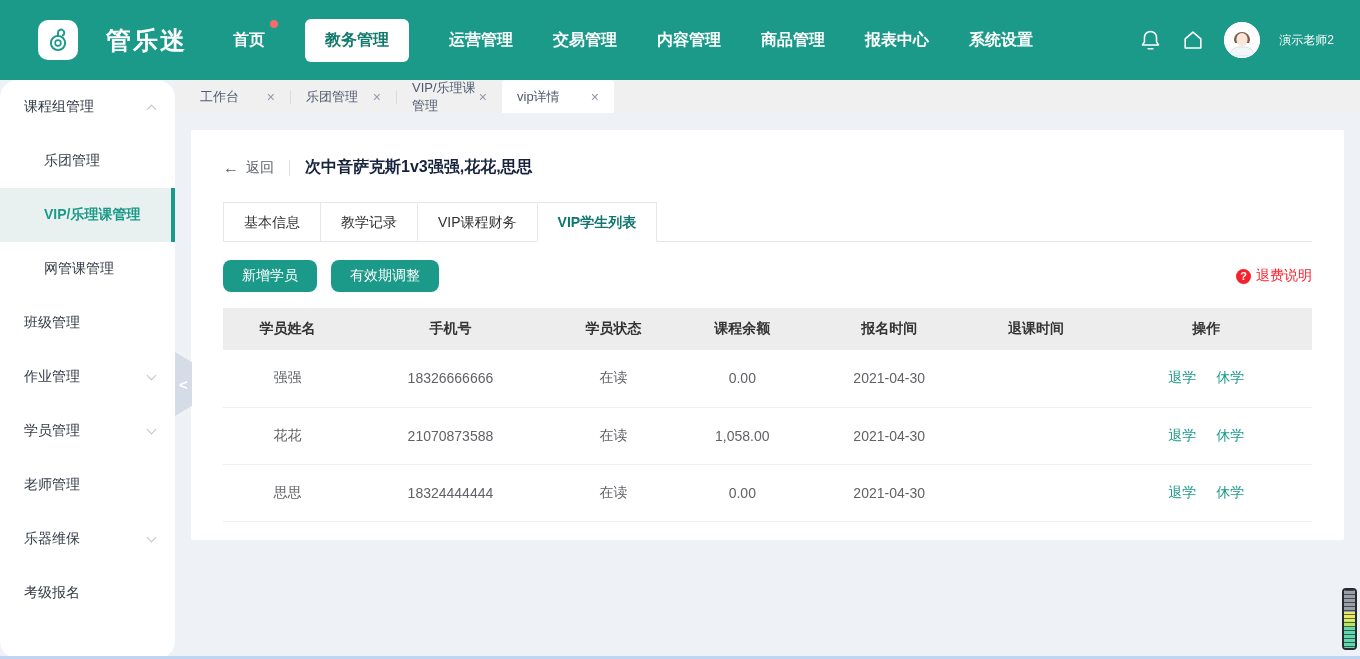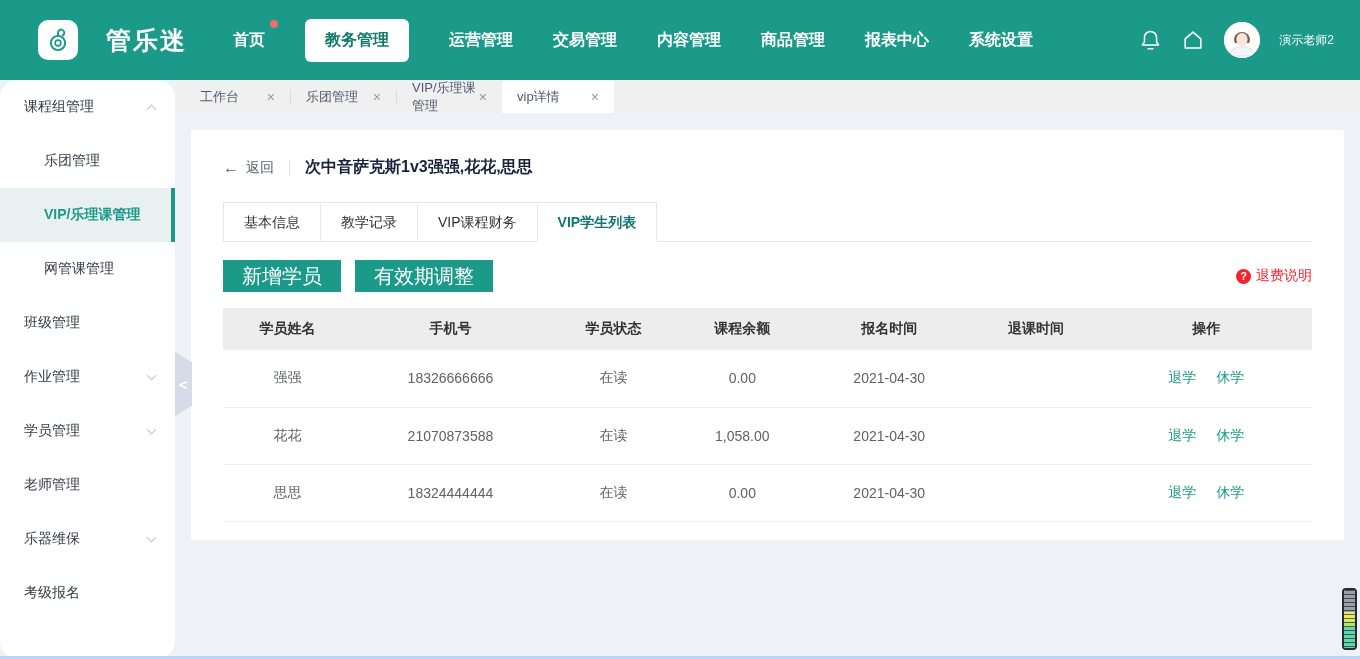--- a/index.html
+++ b/index.html
@@ -56,22 +56,22 @@
   .vdiv { width:1px; height:16px; background:#dcdfe6; }
   .page-title { font-size:16px; font-weight:bold; color:#17233d; }
 
   .dtabs { display:flex; border-bottom:1px solid #e4e7ed; }
   .dtab { height:40px; line-height:38px; padding:0 20px; font-size:14px; color:#303133;
     border:1px solid #e4e7ed; margin-bottom:-1px; cursor:pointer; background:transparent; }
   .dtab + .dtab { margin-left:-1px; }
   .dtab.active { color:#0f766e; font-weight:600; background:#ffffff; border-bottom-color:#ffffff; }
 
   .actions-row { display:flex; align-items:center; margin-top:18px; }
-  .btn { background:#1b9a89; color:#ffffff; font-size:20px; height:32px; padding:0 19px;
-    border:none; border-radius:0; margin-right:14px; cursor:pointer; font-family:inherit;text-align:right; }
+  .btn { background:#1b9a89; color:#ffffff; font-size:14px; height:32px; padding:0 19px;
+    border:none; border-radius:8px; margin-right:14px; cursor:pointer; font-family:inherit;text-align:right; }
   .refund { margin-left:auto; display:flex; align-items:center; gap:5px; color:#f5222d; font-size:14px; cursor:pointer; }
   .qicon { width:15px; height:15px; border-radius:50%; background:#f5222d; color:#ffffff;
     font-size:11px; font-weight:bold; display:flex; align-items:center; justify-content:center; }
 
   table.students { width:100%; border-collapse:collapse; margin-top:16px; }
   table.students th { background:#ededed; height:42px; font-size:14px; color:#333333; font-weight:bold; text-align:center; }
   table.students td { height:57px; font-size:14px; color:#606266; text-align:center; border-bottom:1px solid #ebeef5; }
   .link { color:#1b9a89; margin:0 8px; cursor:pointer; }
 
   

